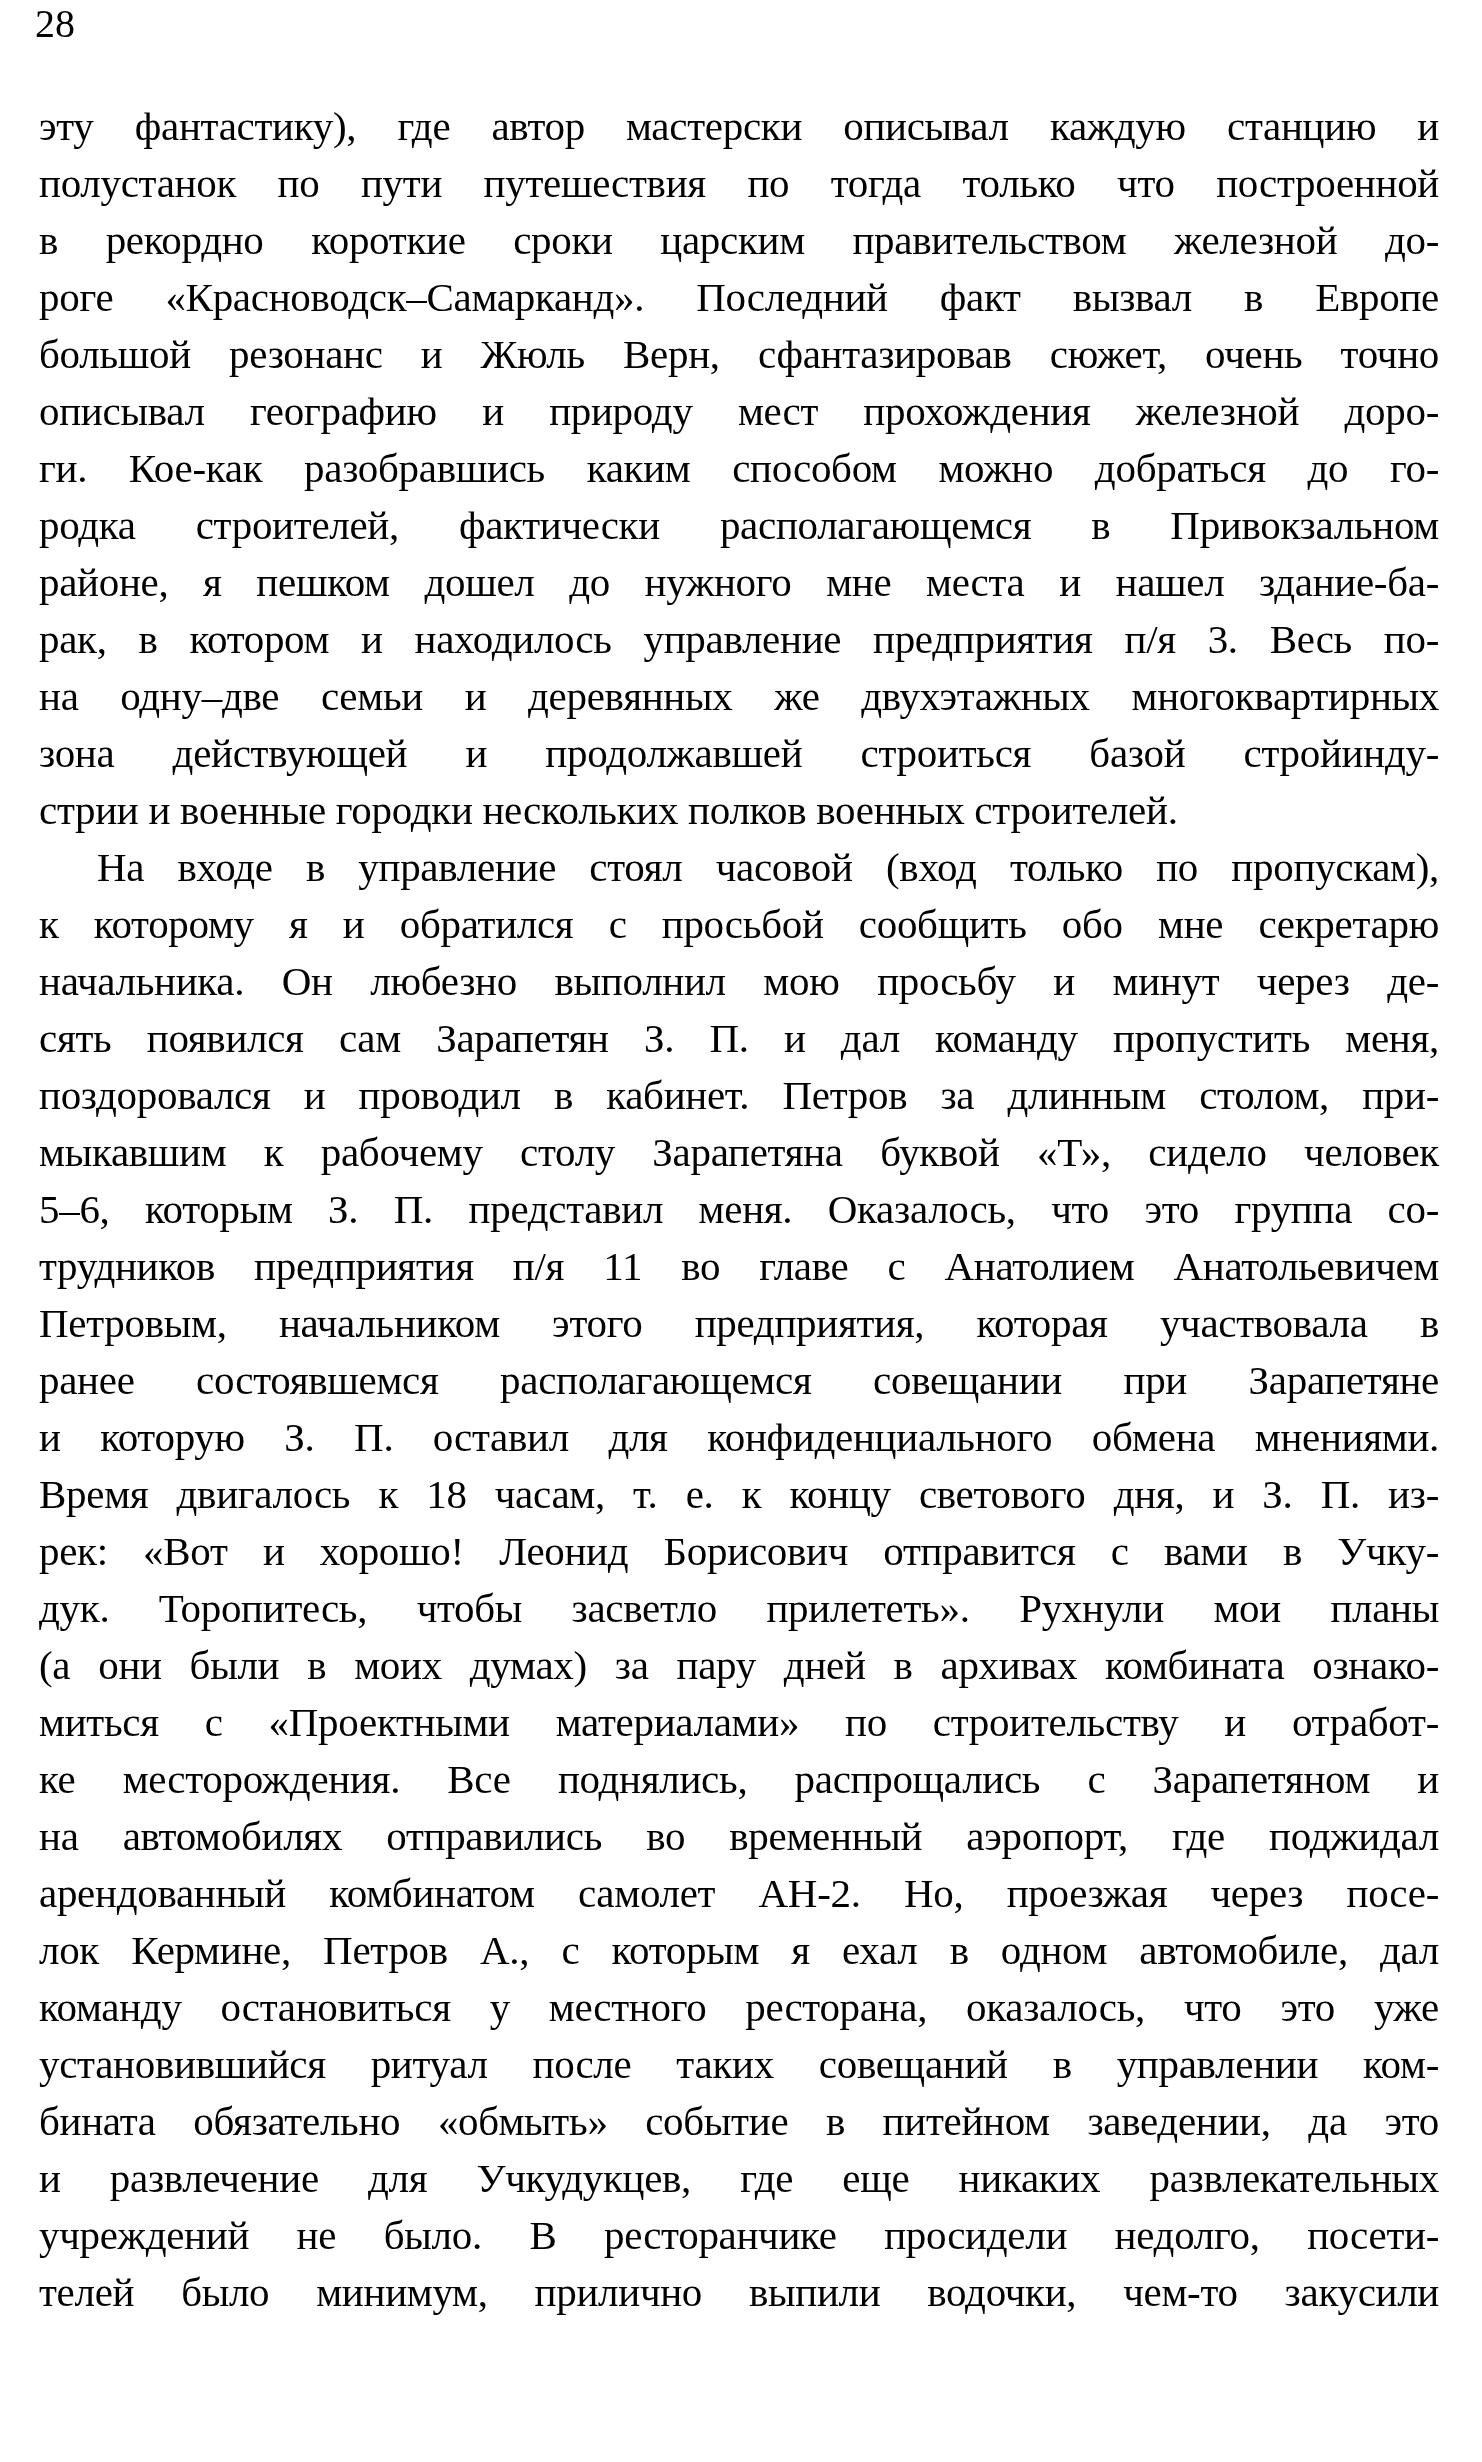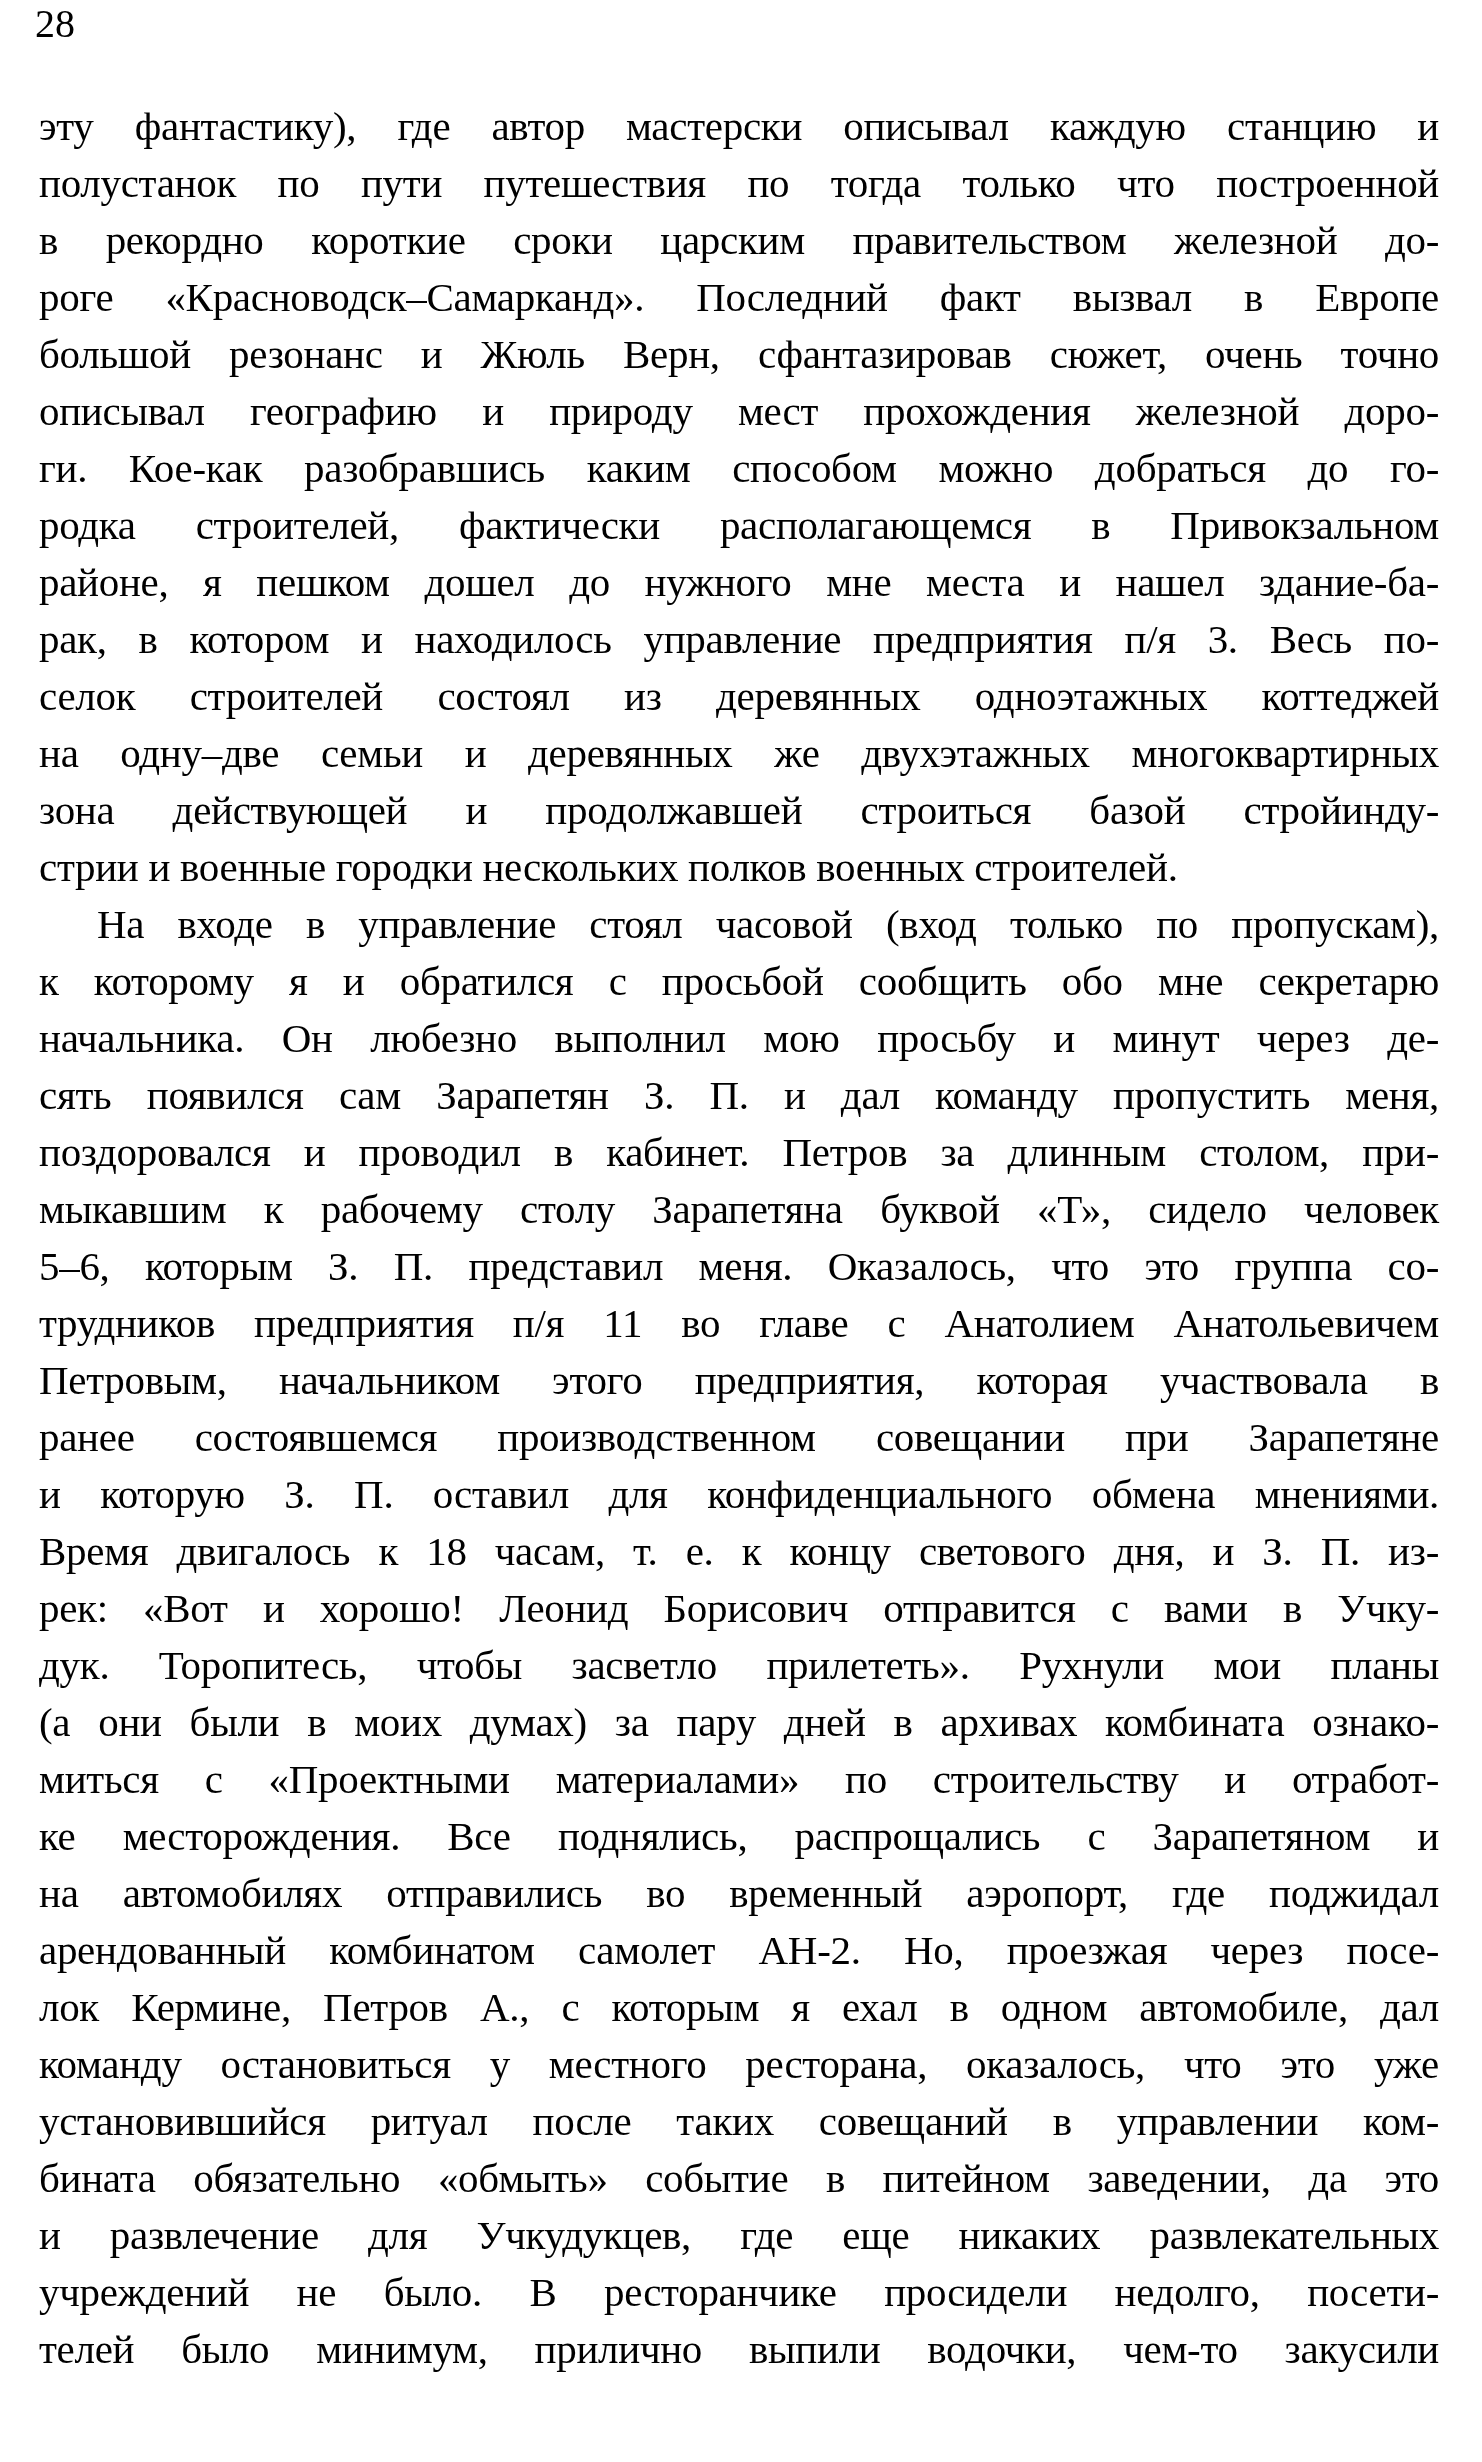--- a/index.html
+++ b/index.html
@@ -54,34 +54,33 @@
     <div class="line">эту фантастику), где автор мастерски описывал каждую станцию и</div>
     <div class="line">полустанок по пути путешествия по тогда только что построенной</div>
     <div class="line">в рекордно короткие сроки царским правительством железной до-</div>
     <div class="line">роге «Красноводск–Самарканд». Последний факт вызвал в Европе</div>
     <div class="line">большой резонанс и Жюль Верн, сфантазировав сюжет, очень точно</div>
     <div class="line">описывал географию и природу мест прохождения железной доро-</div>
     <div class="line">ги. Кое-как разобравшись каким способом можно добраться до го-</div>
     <div class="line">родка строителей, фактически располагающемся в Привокзальном</div>
     <div class="line">районе, я пешком дошел до нужного мне места и нашел здание-ба-</div>
     <div class="line">рак, в котором и находилось управление предприятия п/я 3. Весь по-</div>
-    <div class="line">селок строителей состоял из деревянных одноэтажных коттеджей</div>
     <div class="line">на одну–две семьи и деревянных же двухэтажных многоквартирных</div>
     <div class="line">зона действующей и продолжавшей строиться базой стройинду-</div>
     <div class="line flush">стрии и военные городки нескольких полков военных строителей.</div>
     <div class="line indent">На входе в управление стоял часовой (вход только по пропускам),</div>
     <div class="line">к которому я и обратился с просьбой сообщить обо мне секретарю</div>
     <div class="line">начальника. Он любезно выполнил мою просьбу и минут через де-</div>
     <div class="line">сять появился сам Зарапетян З. П. и дал команду пропустить меня,</div>
     <div class="line">поздоровался и проводил в кабинет. Петров за длинным столом, при-</div>
     <div class="line">мыкавшим к рабочему столу Зарапетяна буквой «Т», сидело человек</div>
     <div class="line">5–6, которым З. П. представил меня. Оказалось, что это группа со-</div>
     <div class="line">трудников предприятия п/я 11 во главе с Анатолием Анатольевичем</div>
     <div class="line">Петровым, начальником этого предприятия, которая участвовала в</div>
-    <div class="line">ранее состоявшемся производственном совещании при Зарапетяне</div>
+    <div class="line">ранее состоявшемся располагающемся совещании при Зарапетяне</div>
     <div class="line">и которую З. П. оставил для конфиденциального обмена мнениями.</div>
     <div class="line">Время двигалось к 18 часам, т. е. к концу светового дня, и З. П. из-</div>
     <div class="line">рек: «Вот и хорошо! Леонид Борисович отправится с вами в Учку-</div>
     <div class="line">дук. Торопитесь, чтобы засветло прилететь». Рухнули мои планы</div>
     <div class="line">(а они были в моих думах) за пару дней в архивах комбината ознако-</div>
     <div class="line">миться с «Проектными материалами» по строительству и отработ-</div>
     <div class="line">ке месторождения. Все поднялись, распрощались с Зарапетяном и</div>
     <div class="line">на автомобилях отправились во временный аэропорт, где поджидал</div>
     <div class="line">арендованный комбинатом самолет АН-2. Но, проезжая через посе-</div>
     <div class="line">лок Кермине, Петров А., с которым я ехал в одном автомобиле, дал</div>

